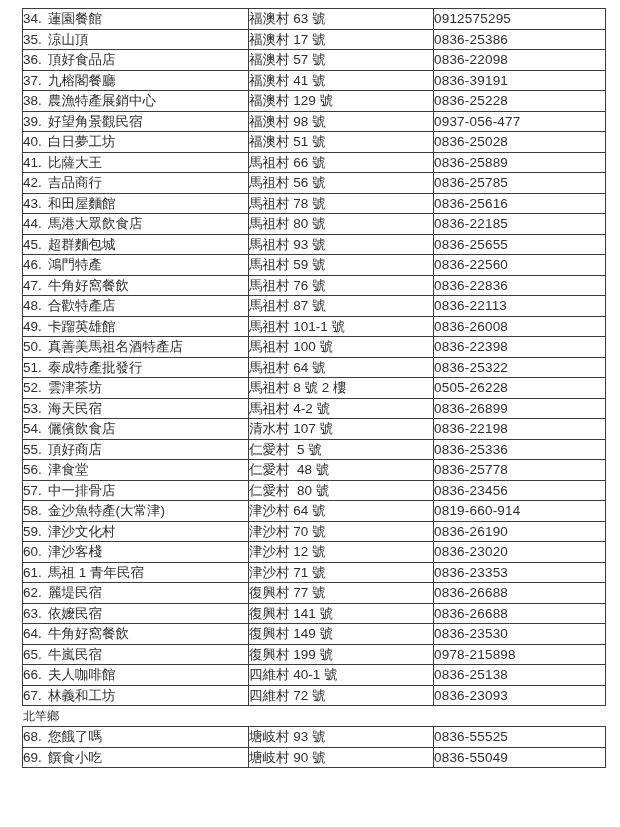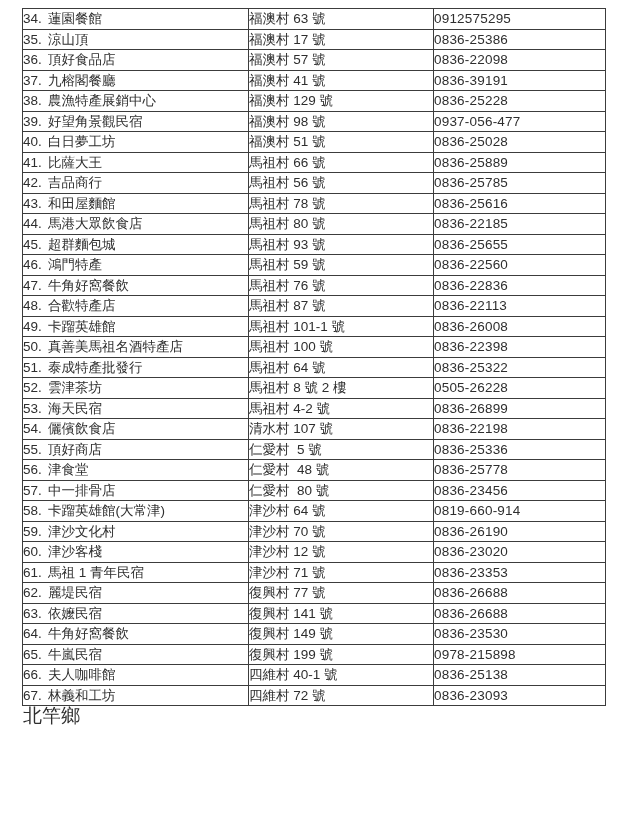--- a/index.html
+++ b/index.html
@@ -20,21 +20,21 @@
     padding:0;
     white-space:pre;
     overflow:hidden;
     vertical-align:middle;
   }
   td.c-name{padding-left:6px;}
   td.c-addr{padding-left:8px;}
   td.c-phone{padding-left:10px;letter-spacing:0.2px;margin-left:24px;}
   .num{display:inline-block;min-width:25px;}
   .section-label{
-    font-size:19px;
+    font-size:12px;
     height:20px;line-height:20px;
     margin:0;padding:0 0 0 1px;
   }
 </style>
 </head>
 <body>
 
 <div class="page">
 
   <table class="listing">
@@ -158,21 +158,21 @@
           <td class="c-name"><span class="num">56.</span><span>津食堂</span></td>
           <td class="c-addr">仁愛村  48 號</td>
           <td class="c-phone">0836-25778</td>
         </tr>
         <tr>
           <td class="c-name"><span class="num">57.</span><span>中一排骨店</span></td>
           <td class="c-addr">仁愛村  80 號</td>
           <td class="c-phone">0836-23456</td>
         </tr>
         <tr>
-          <td class="c-name"><span class="num">58.</span><span>卡蹓英雄館(大常津)</span></td>
+          <td class="c-name"><span class="num">58.</span><span>金沙魚特產(大常津)</span></td>
           <td class="c-addr">津沙村 64 號</td>
           <td class="c-phone">0819-660-914</td>
         </tr>
         <tr>
           <td class="c-name"><span class="num">59.</span><span>津沙文化村</span></td>
           <td class="c-addr">津沙村 70 號</td>
           <td class="c-phone">0836-26190</td>
         </tr>
         <tr>
           <td class="c-name"><span class="num">60.</span><span>津沙客棧</span></td>
@@ -212,14 +212,33 @@
         <tr>
           <td class="c-name"><span class="num">67.</span><span>林義和工坊</span></td>
           <td class="c-addr">四維村 72 號</td>
           <td class="c-phone">0836-23093</td>
         </tr>
       </tbody>
   </table>
 
   <div class="section-label">北竿鄉</div>
 
+  <table class="listing">
+    <colgroup>
+      <col style="width:226px">
+      <col style="width:185px">
+      <col style="width:172px">
+    </colgroup>
+    <tbody>
+        <tr>
+          <td class="c-name"><span class="num">68.</span><span>您餓了嗎</span></td>
+          <td class="c-addr">塘岐村 93 號</td>
+          <td class="c-phone">0836-55525</td>
+        </tr>
+        <tr>
+          <td class="c-name"><span class="num">69.</span><span>饌食小吃</span></td>
+          <td class="c-addr">塘岐村 90 號</td>
+          <td class="c-phone">0836-55049</td>
+        </tr>
+      </tbody>
+  </table>
 
 </div>
 
 </body></html>

